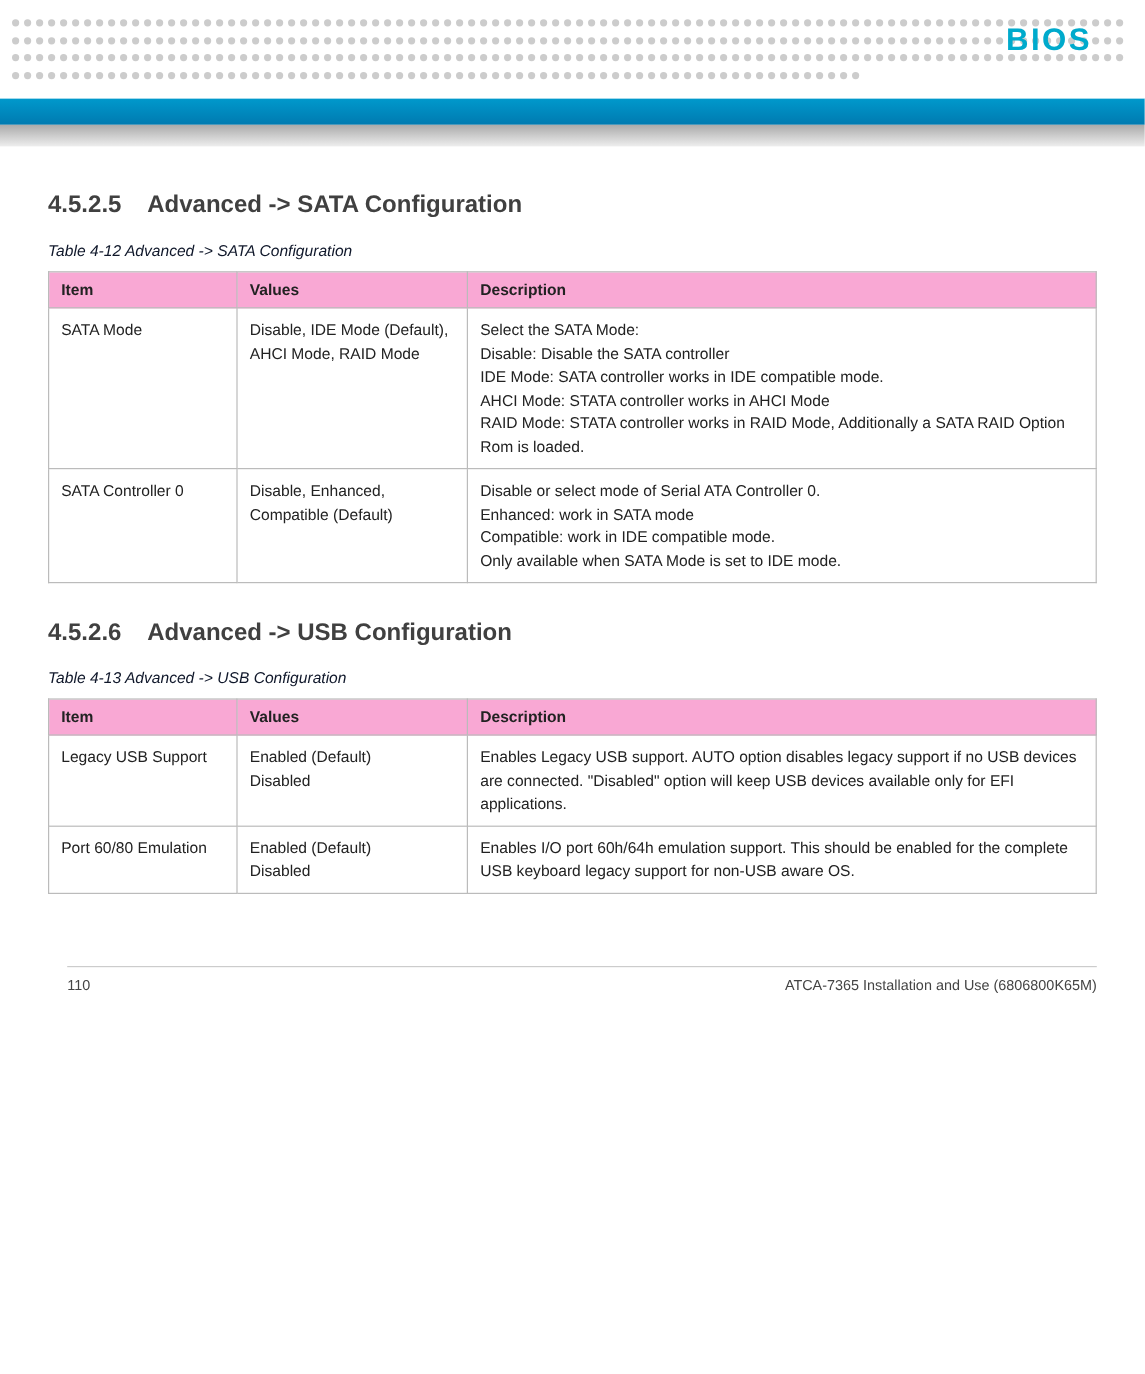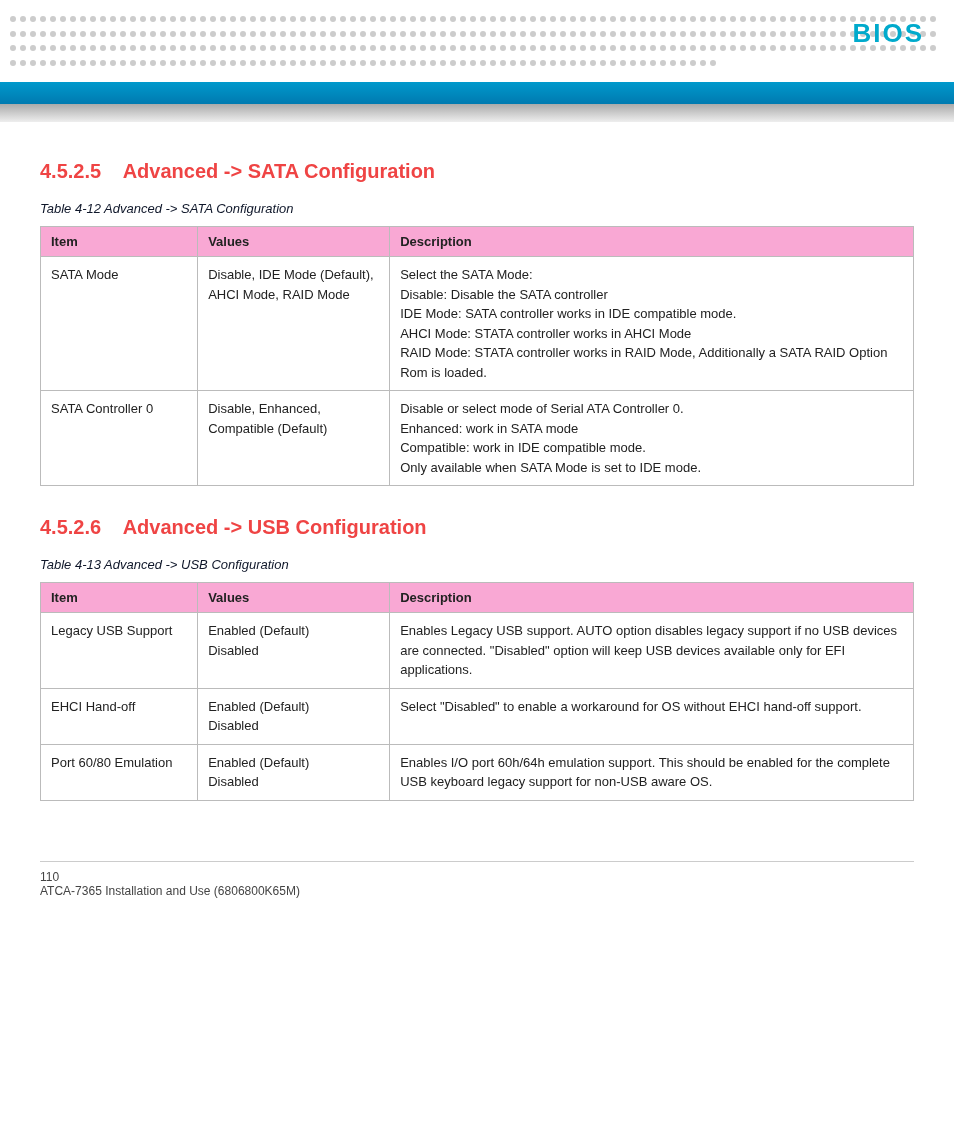--- a/index.html
+++ b/index.html
@@ -30,21 +30,21 @@
       display: inline-block;
       width: 6px;
       height: 6px;
       background: #ccc;
       margin: 2px;
       border-radius: 50%;
     }
     .bios-title {
       position: absolute;
       top: 18px;
-      right: 30px;
+      right: 44px;
       font-size: 26px;
       font-weight: bold;
       color: #00aacc;
       letter-spacing: 2px;
     }
     .blue-bar {
       height: 22px;
       background: linear-gradient(to bottom, #0099cc, #007ab0);
       width: 100%;
     }
@@ -56,21 +56,21 @@
     }
 
     
     .content {
       padding: 10px 40px 20px 40px;
     }
 
     .section-title {
       font-size: 20px;
       font-weight: bold;
-      color: #ef4444;
+      color: #404040;
       margin-bottom: 18px;
       margin-top: 18px;
     }
 
     .table-caption {
       font-size: 13px;
       font-style: italic;
       color: #0f172a;
       margin-bottom: 10px;
       margin-top: 10px;
@@ -97,27 +97,26 @@
       line-height: 1.5;
     }
 
     .col-item { width: 18%; }
     .col-values { width: 22%; }
     .col-desc { width: 60%; }
 
     
     .footer {
       border-top: 1px solid #ccc;
-      margin: 10px 40px 0 40px;
+      margin: 10px 40px 0 56px;
       padding-top: 8px;
       display: flex;
       justify-content: space-between;
       font-size: 12px;
       color: #444;
-      flex-direction: column;
     }
   </style>
 </head>
 <body>
 
 <div class="header-top">
   <div class="dot-grid">
       <span></span>
       <span></span>
       <span></span>
@@ -522,25 +521,20 @@
         <th class="col-desc">Description</th>
       </tr>
     </thead>
     <tbody id="usb-tbody">
     <tr>
           <td>Legacy USB Support</td>
           <td>Enabled (Default)<br>Disabled</td>
           <td>Enables Legacy USB support. AUTO option disables legacy support if no USB devices are connected. "Disabled" option will keep USB devices available only for EFI applications.</td>
         </tr>
         <tr>
-          <td>EHCI Hand-off</td>
-          <td>Enabled (Default)<br>Disabled</td>
-          <td>Select "Disabled" to enable a workaround for OS without EHCI hand-off support.</td>
-        </tr>
-        <tr>
           <td>Port 60/80 Emulation</td>
           <td>Enabled (Default)<br>Disabled</td>
           <td>Enables I/O port 60h/64h emulation support. This should be enabled for the complete USB keyboard legacy support for non-USB aware OS.</td>
         </tr>
       </tbody>
   </table>
 
 </div>
 
 <div class="footer">

